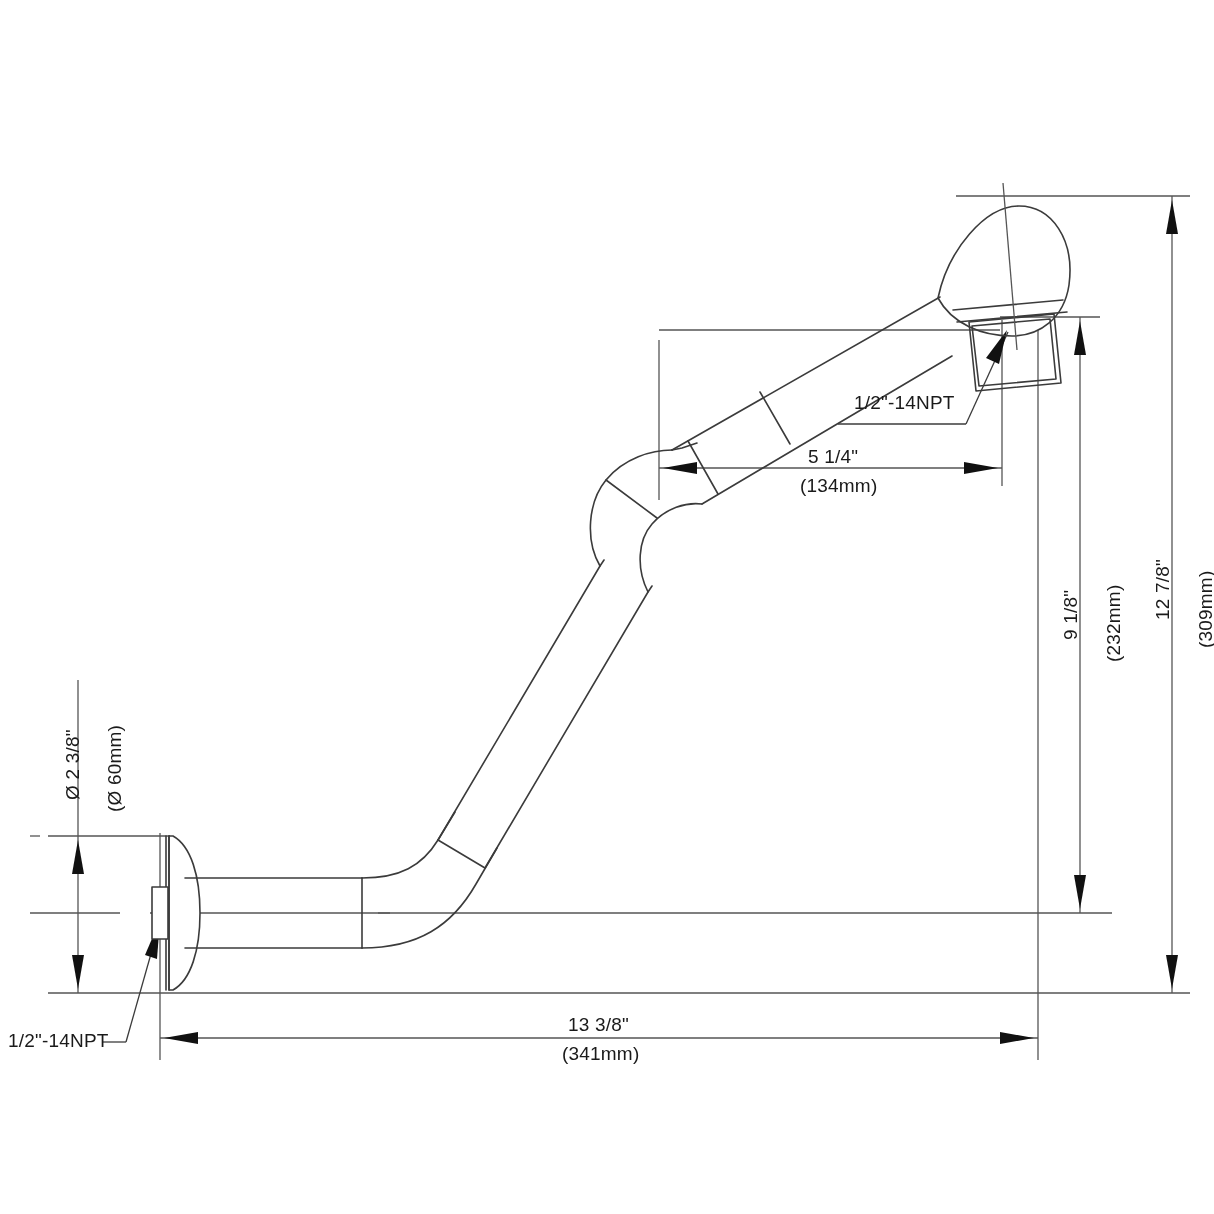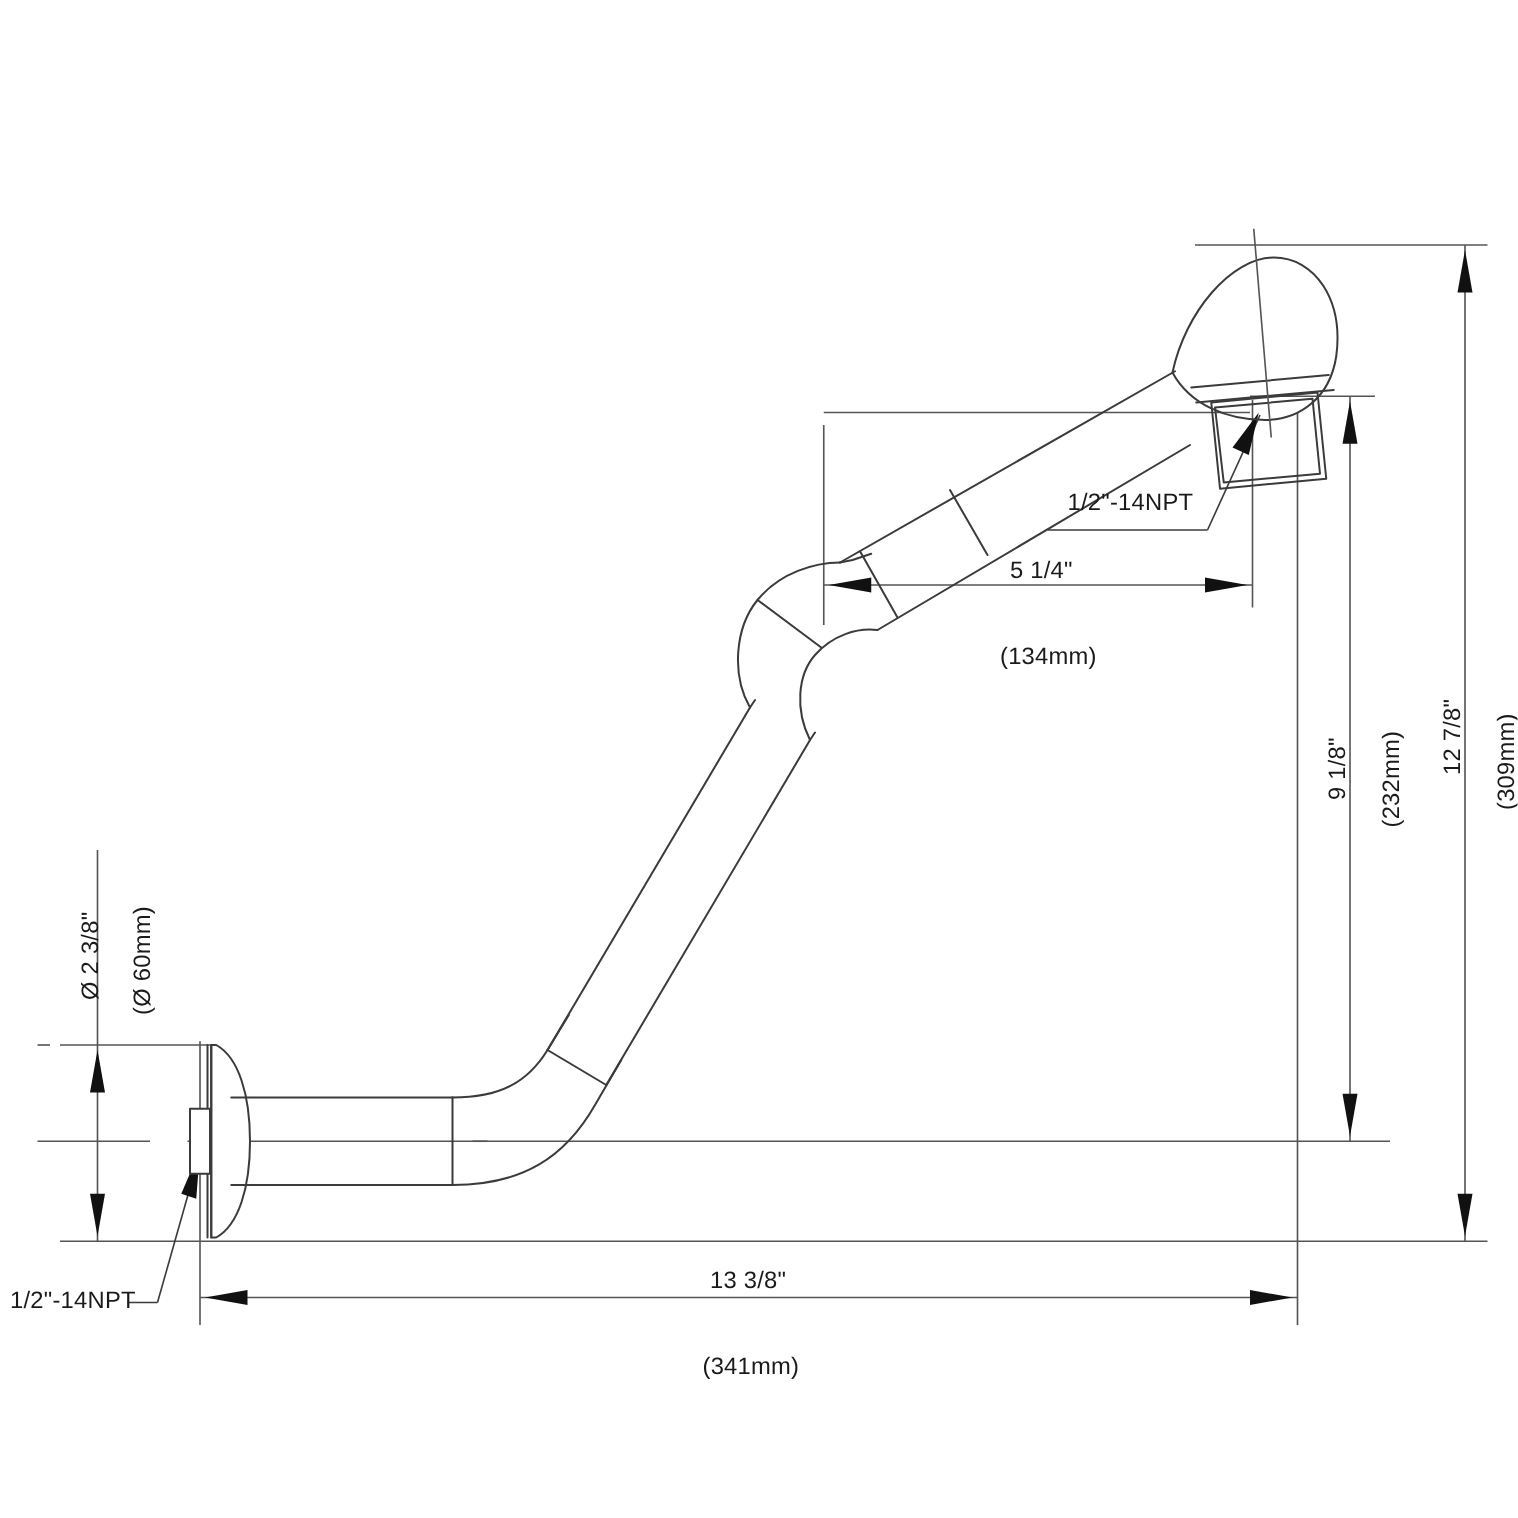--- a/index.html
+++ b/index.html
@@ -185,31 +185,31 @@
     <line class="center-line" x1="378" y1="913" x2="390" y2="913" stroke="#ffffff" stroke-width="3"></line>
 
   </svg>
 
   <div class="dim-text" style="left:854px; top:392px;">1/2"-14NPT</div>
 
   <div class="dim-text" style="left:8px; top:1030px;">1/2"-14NPT</div>
 
   <div class="dim-text" style="left:808px; top:446px;">5 1/4"</div>
 
-  <div class="dim-text" style="left:800px; top:475px;margin-top:40px;">(134mm)</div>
+  <div class="dim-text" style="left:800px; top:475px;">(134mm)</div>
 
   <div class="dim-text rot90" style="left:1060px; top:640px;">9 1/8"</div>
 
   <div class="dim-text rot90" style="left:1103px; top:662px;">(232mm)</div>
 
   <div class="dim-text rot90" style="left:1152px; top:620px;">12 7/8"</div>
 
   <div class="dim-text rot90" style="left:1195px; top:648px;">(309mm)</div>
 
   <div class="dim-text" style="left:568px; top:1014px;">13 3/8"</div>
 
-  <div class="dim-text" style="left:562px; top:1043px;margin-top:40px;">(341mm)</div>
+  <div class="dim-text" style="left:562px; top:1043px;">(341mm)</div>
 
   <div class="dim-text rot90" style="left:62px; top:800px;">Ø 2 3/8"</div>
 
   <div class="dim-text rot90" style="left:104px; top:812px;">(Ø 60mm)</div>
 
 </div>
 
 </body></html>

